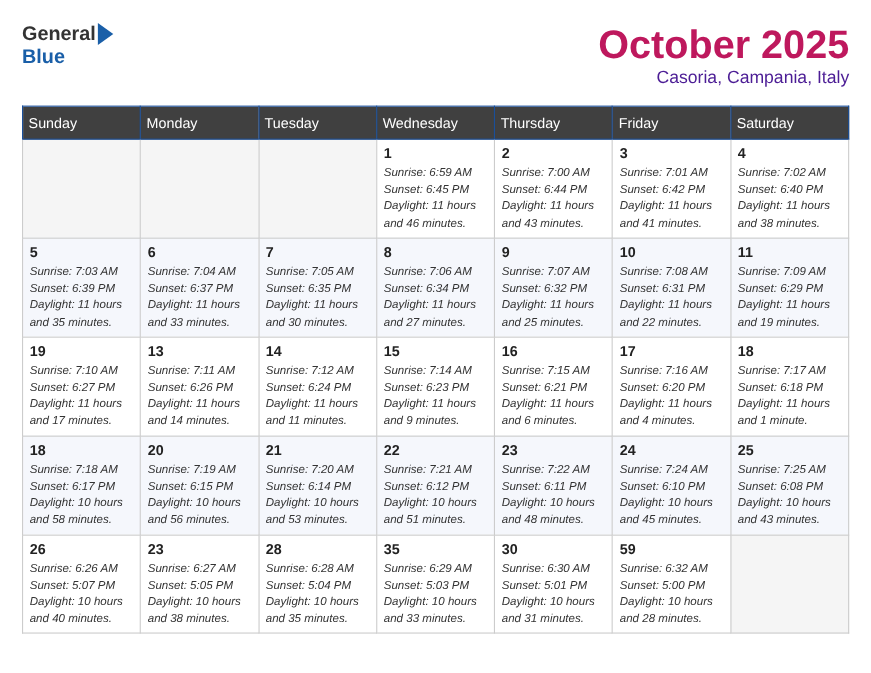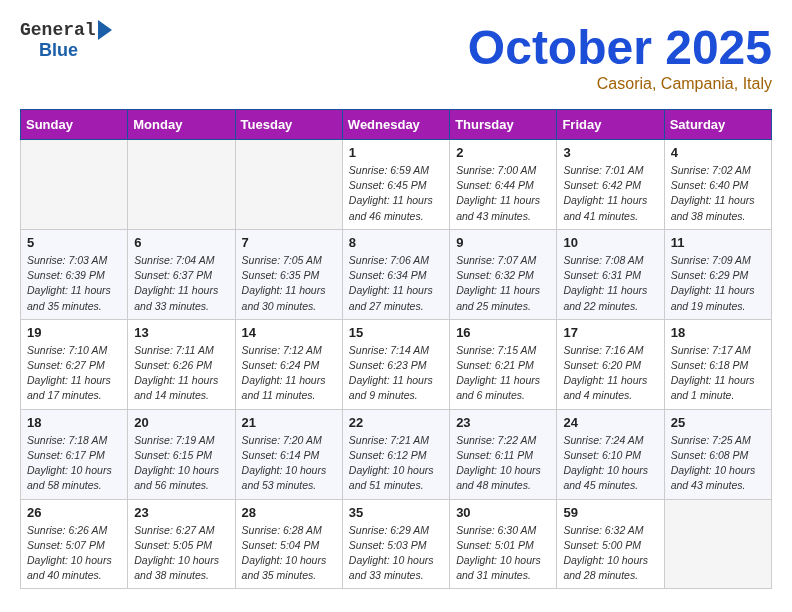--- a/index.html
+++ b/index.html
@@ -17,63 +17,61 @@
       margin-bottom: 16px;
     }
     .logo {
       display: flex;
       flex-direction: column;
       align-items: flex-start;
     }
     .logo-top {
       display: flex;
       align-items: center;
-      font-family: Liberation Mono, monospace;
     }
     .logo-general {
       font-size: 18px;
       font-weight: bold;
       color: #333;
     }
     .logo-arrow {
       width: 0;
       height: 0;
       border-left: 14px solid #1a5fa8;
       border-top: 10px solid transparent;
       border-bottom: 10px solid transparent;
       margin-left: 2px;
     }
     .logo-blue {
       font-size: 18px;
       font-weight: bold;
       color: #1a5fa8;
-      margin-left: 19px;
     }
     .title-section {
       text-align: right;
     }
     .month-title {
-      font-size: 48px;
-      font-weight: bold;
-      color: #1d4ed8;
+      font-size: 36px;
+      font-weight: bold;
+      color: #be185d;
     }
     .location {
       font-size: 16px;
-      color: #a16207;
+      color: #4c1d95;
     }
     .calendar-table {
       width: 100%;
       border-collapse: collapse;
       border: 1px solid #ccc;
     }
     .calendar-table th {
-      background-color: #a21caf;
+      background-color: #404040;
       color: #fff;
       font-size: 13px;
-      font-weight: bold;
+      font-weight: normal;
       padding: 7px 5px;
       text-align: left;
       border: 1px solid #1a4f9a;
     }
     .calendar-table td {
       border: 1px solid #ccc;
       vertical-align: top;
       padding: 5px 6px;
       width: calc(100% / 7);
       min-height: 80px;

